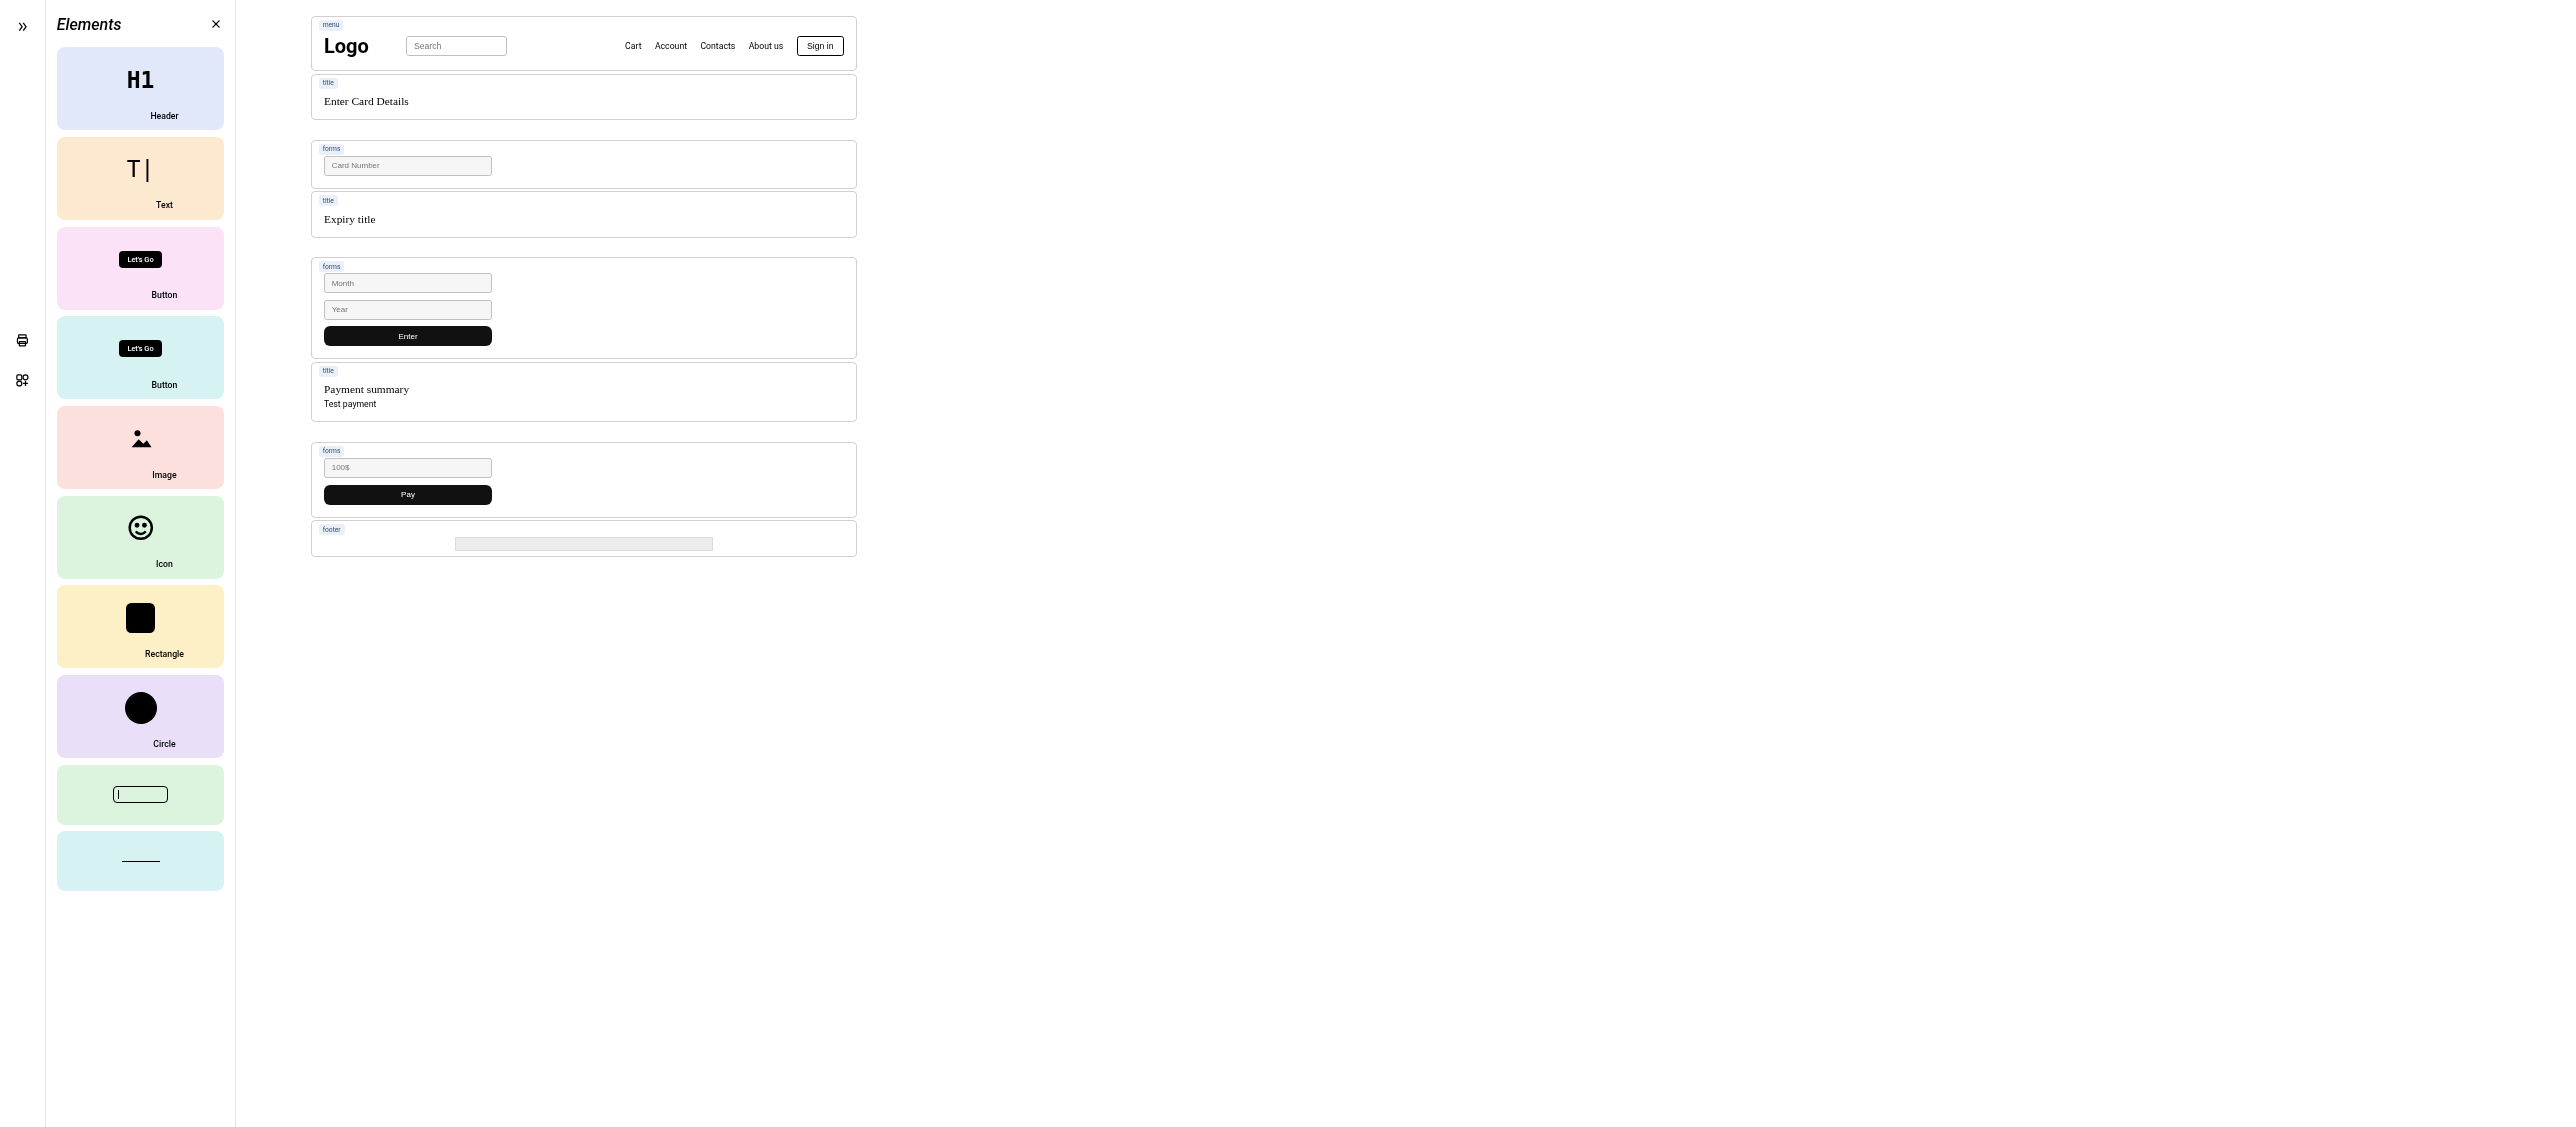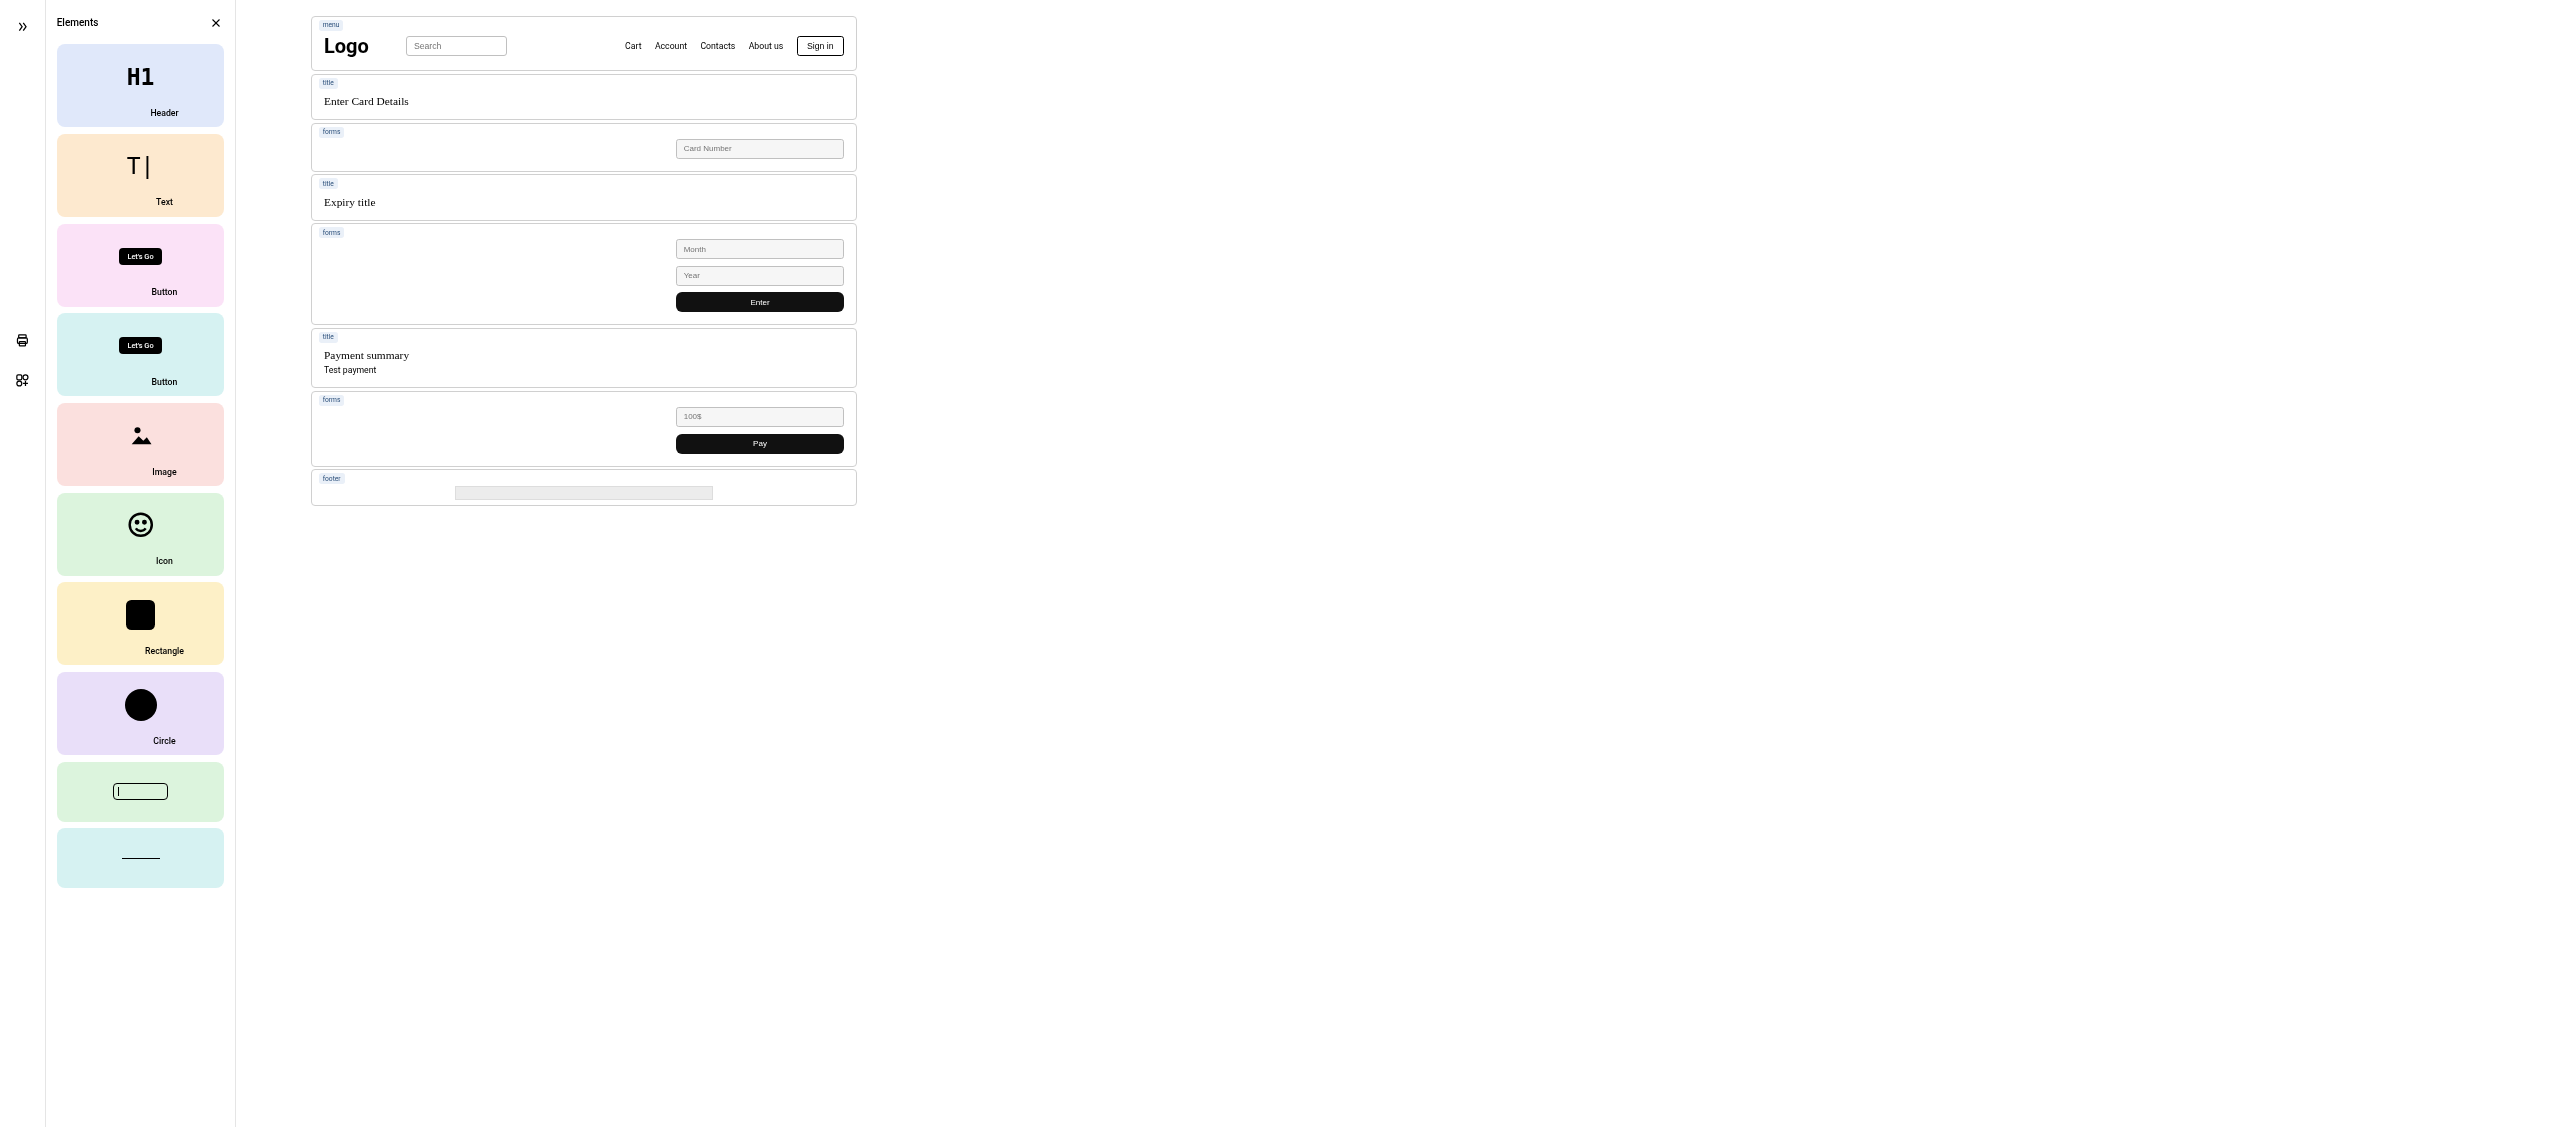--- a/index.html
+++ b/index.html
@@ -48,22 +48,23 @@
       flex-direction: column;
       padding: 14.8px 10.7px 0 10.7px;
     }
     .elements-header {
       display: flex;
       align-items: center;
       justify-content: space-between;
       padding-bottom: 13.4px;
     }
     .elements-header h2 {
-      font-size: 10px;
+      font-size: 16px;
       font-weight: 500;
+      font-style: italic;
     }
     .elements-header .close-btn {
       cursor: pointer;
       display: flex;
       align-items: center;
       justify-content: center;
       width: 16px;
       height: 16px;
     }
     .elements-grid {
@@ -163,22 +164,22 @@
     .menu-link { font-size: 8.7px; color: #000; cursor: pointer; }
     .menu-signin {
       border: 0.7px solid #000; border-radius: 2.7px; padding: 4px 9.4px;
       font-size: 8.7px; cursor: pointer; background: #fff;
     }
 
     .title-block h3 { font-size: 11.4px; font-weight: 500; margin-top: 5.4px; font-family: Liberation Serif, serif; }
     .title-block p { font-size: 8.7px; margin-top: 4px; }
 
     .forms-block {
-      display: flex; flex-direction: column; align-items: flex-end;
-      gap: 6.7px; padding: 14.8px 12px 12px 12px;
+      display: flex; flex-direction: column; align-items: flex-start;
+      gap: 6.7px; padding: 14.8px 12px 12px 12px; margin-top: 17px;
     }
     .form-input {
       width: 168px; height: 20px; border: 0.7px solid #c0c0c0;
       background: #f6f6f6; border-radius: 2.7px; padding: 0 6.7px;
       font-size: 8px; color: #444;
     }
     .form-button-dark {
       width: 168px; height: 20px; background: #111; color: #fff;
       border: none; border-radius: 6px; font-size: 8px; cursor: pointer;
     }

